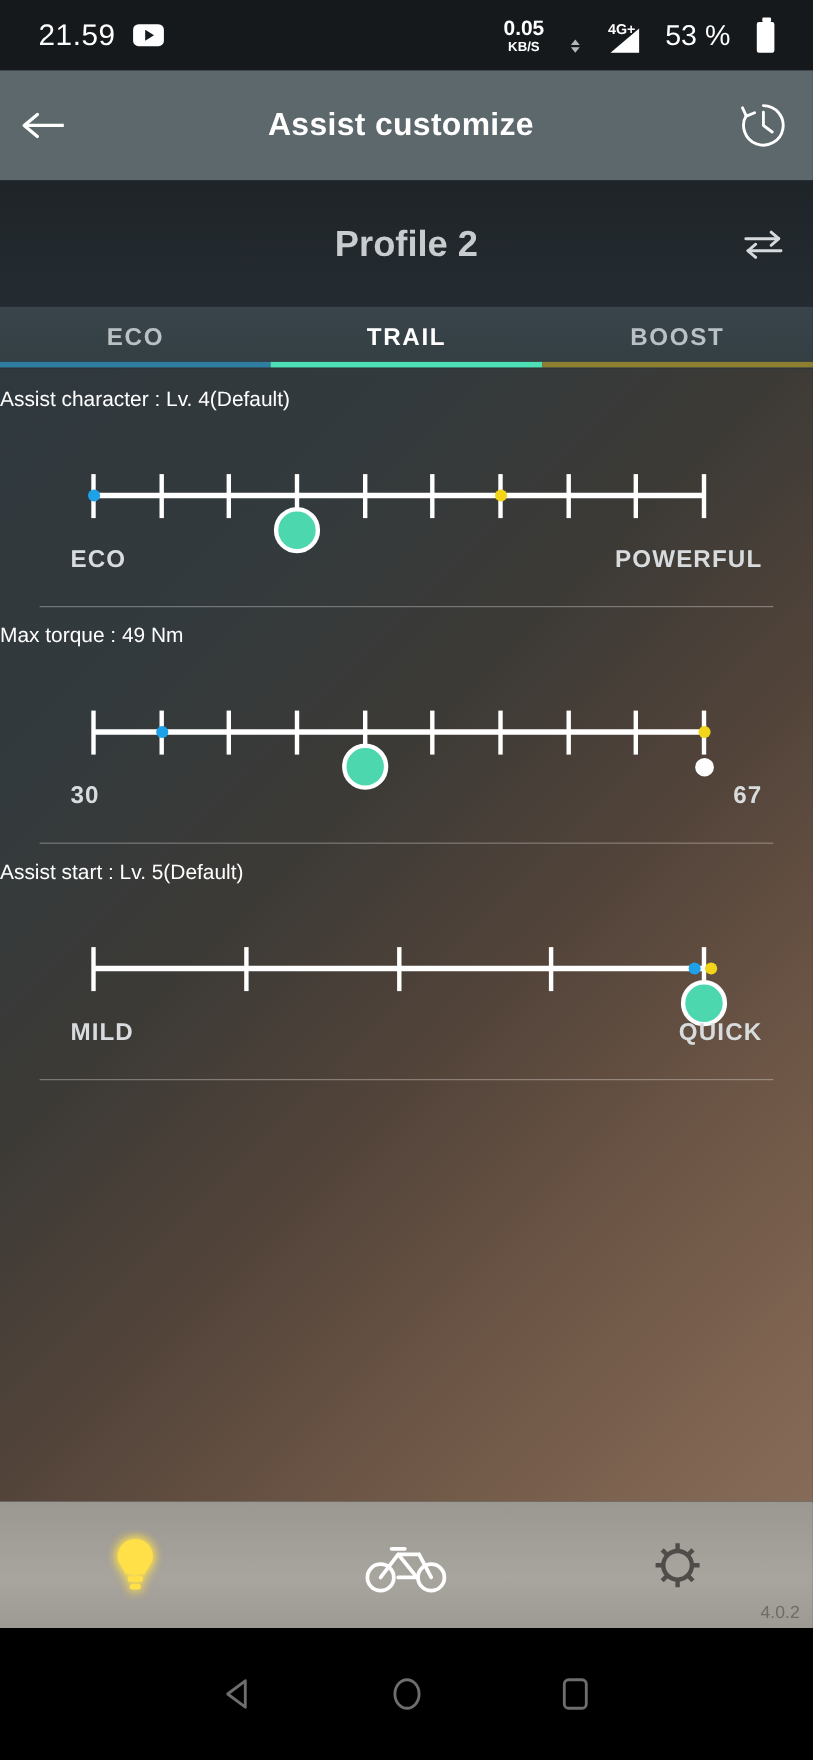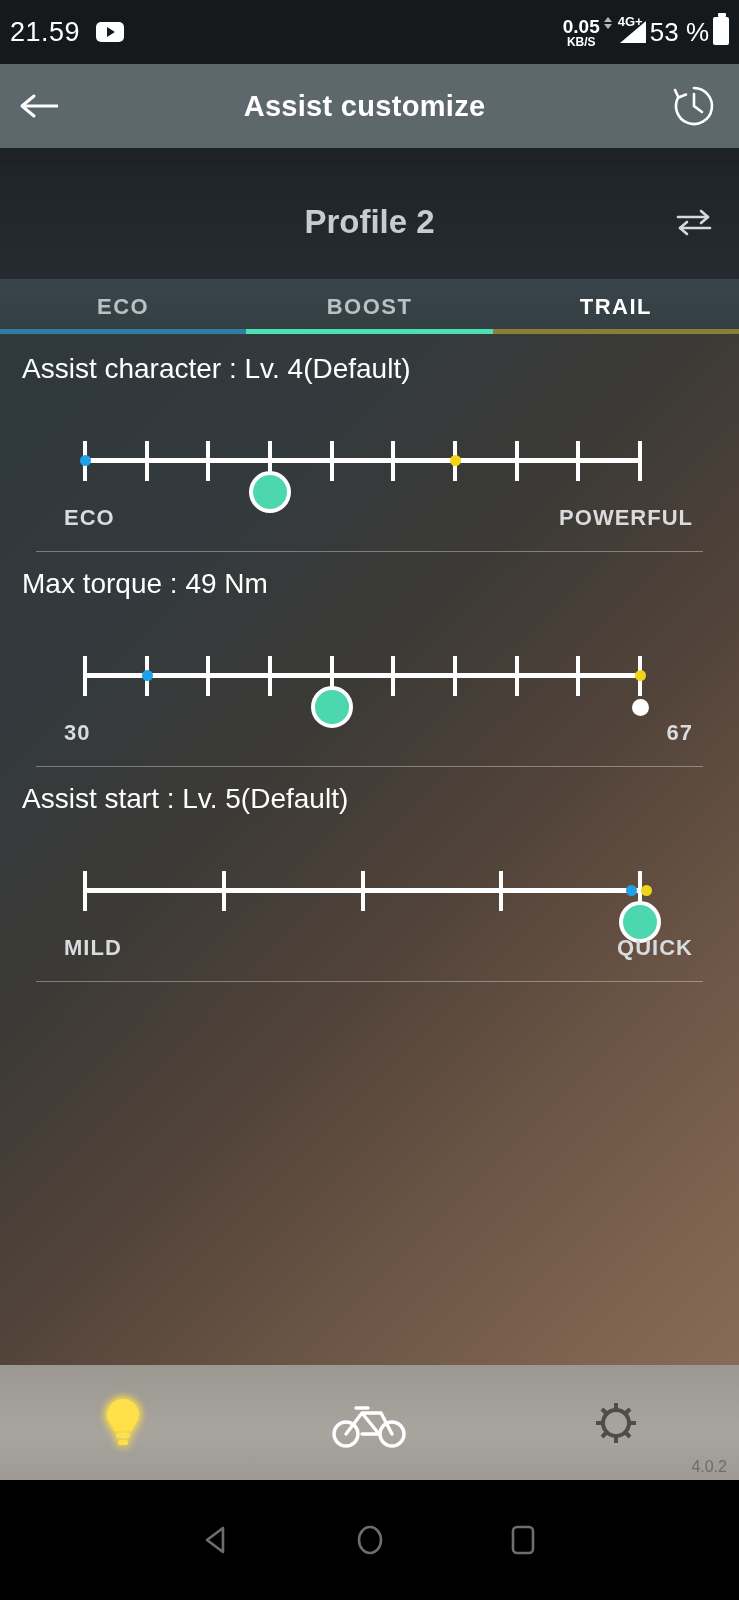--- a/index.html
+++ b/index.html
@@ -14,37 +14,37 @@
     width:739px; height:1600px;
     background:#1c2226;
   }
 
   
   .statusbar {
     position:absolute; top:0; left:0;
     width:739px; height:64px;
     background:#15191c;
     display:flex; align-items:center;
-    padding:0 10px;
+    padding:0 35px;
     color:#ffffff;
   }
   .sb-time { font-size:27px; letter-spacing:.5px; }
   .sb-yt {
     width:28px; height:20px; margin-left:16px;
     background:#ffffff; border-radius:5px;
     display:flex; align-items:center; justify-content:center;
   }
   .sb-yt .tri {
     width:0; height:0;
     border-left:8px solid #15191c;
     border-top:5px solid transparent;
     border-bottom:5px solid transparent;
     margin-left:2px;
   }
-  .sb-right { margin-left:auto; display:flex; align-items:flex-start; gap:4px; }
+  .sb-right { margin-left:auto; display:flex; align-items:flex-end; gap:24px; }
   .sb-net { text-align:center; line-height:1.0; }
   .sb-net .v { font-size:19px; font-weight:bold; }
   .sb-net .u { font-size:12px; font-weight:bold; }
   .sb-arrows { display:flex; flex-direction:column; gap:2px; opacity:.85; }
   .sb-arrows i {
     display:block; width:0; height:0;
     border-left:4px solid transparent; border-right:4px solid transparent;
   }
   .sb-arrows i.up { border-bottom:5px solid #cfd4d6; }
   .sb-arrows i.dn { border-top:5px solid #cfd4d6; }
@@ -62,21 +62,21 @@
     position:relative; background:#ffffff;
   }
   .sb-batt:before {
     content:""; position:absolute; top:-6px; left:3px;
     width:8px; height:4px; background:#ffffff; border-radius:1px;
   }
 
   
   .appbar {
     position:absolute; top:64px; left:0;
-    width:739px; height:84px;
+    width:739px; height:100px;
     background:#5d686d;
     display:flex; align-items:center;
   }
   .appbar .back {
     width:80px; height:100px;
     display:flex; align-items:center; justify-content:center;
   }
   .appbar .title {
     flex:1; text-align:center;
     color:#ffffff; font-size:29px; font-weight:bold;
@@ -132,22 +132,21 @@
         #333a3d 22%,
         #3c3a36 40%,
         #53443a 58%,
         #6d5646 76%,
         #7d6350 90%,
         #866b58 100%);
   }
 
   .section { position:absolute; left:0; width:739px; }
   .sec-label {
-    color:#ffffff; font-size:28px; font-weight:300;
-    padding-left:22px;
+    color:#ffffff; font-size:19px; font-weight:300;
   }
 
   
   .slider { position:relative; height:100px; margin-top:24px; }
   .track {
     position:absolute; left:85px; right:99px;
     top:49px; height:5px; background:#ffffff; border-radius:2px;
   }
   .ticks { position:absolute; left:85px; right:99px; top:32px; height:40px; }
   .tick {
@@ -280,25 +279,25 @@
         <path d="M38 23 H8" stroke="#d6dadc" stroke-width="2.6" fill="none" stroke-linecap="round"></path>
         <path d="M15 17 L8 23 L15 29" stroke="#d6dadc" stroke-width="2.6" fill="none" stroke-linecap="round" stroke-linejoin="round"></path>
       </svg>
     </div>
   </div>
 
   <div class="tabs">
     <div class="tab">
       <span>ECO</span>
     </div>
+    <div class="tab active">
+      <span>TRAIL</span>
+    </div>
     <div class="tab">
       <span>BOOST</span>
-    </div>
-    <div class="tab active">
-      <span>TRAIL</span>
     </div>
   </div>
   <div class="tabline" id="tabline">
       <div style="background: rgb(47, 126, 162);"></div>
       <div style="background: rgb(78, 224, 181);"></div>
       <div style="background: rgb(141, 127, 50);"></div>
     </div>
 
   <div class="body">
     <div id="sections">

